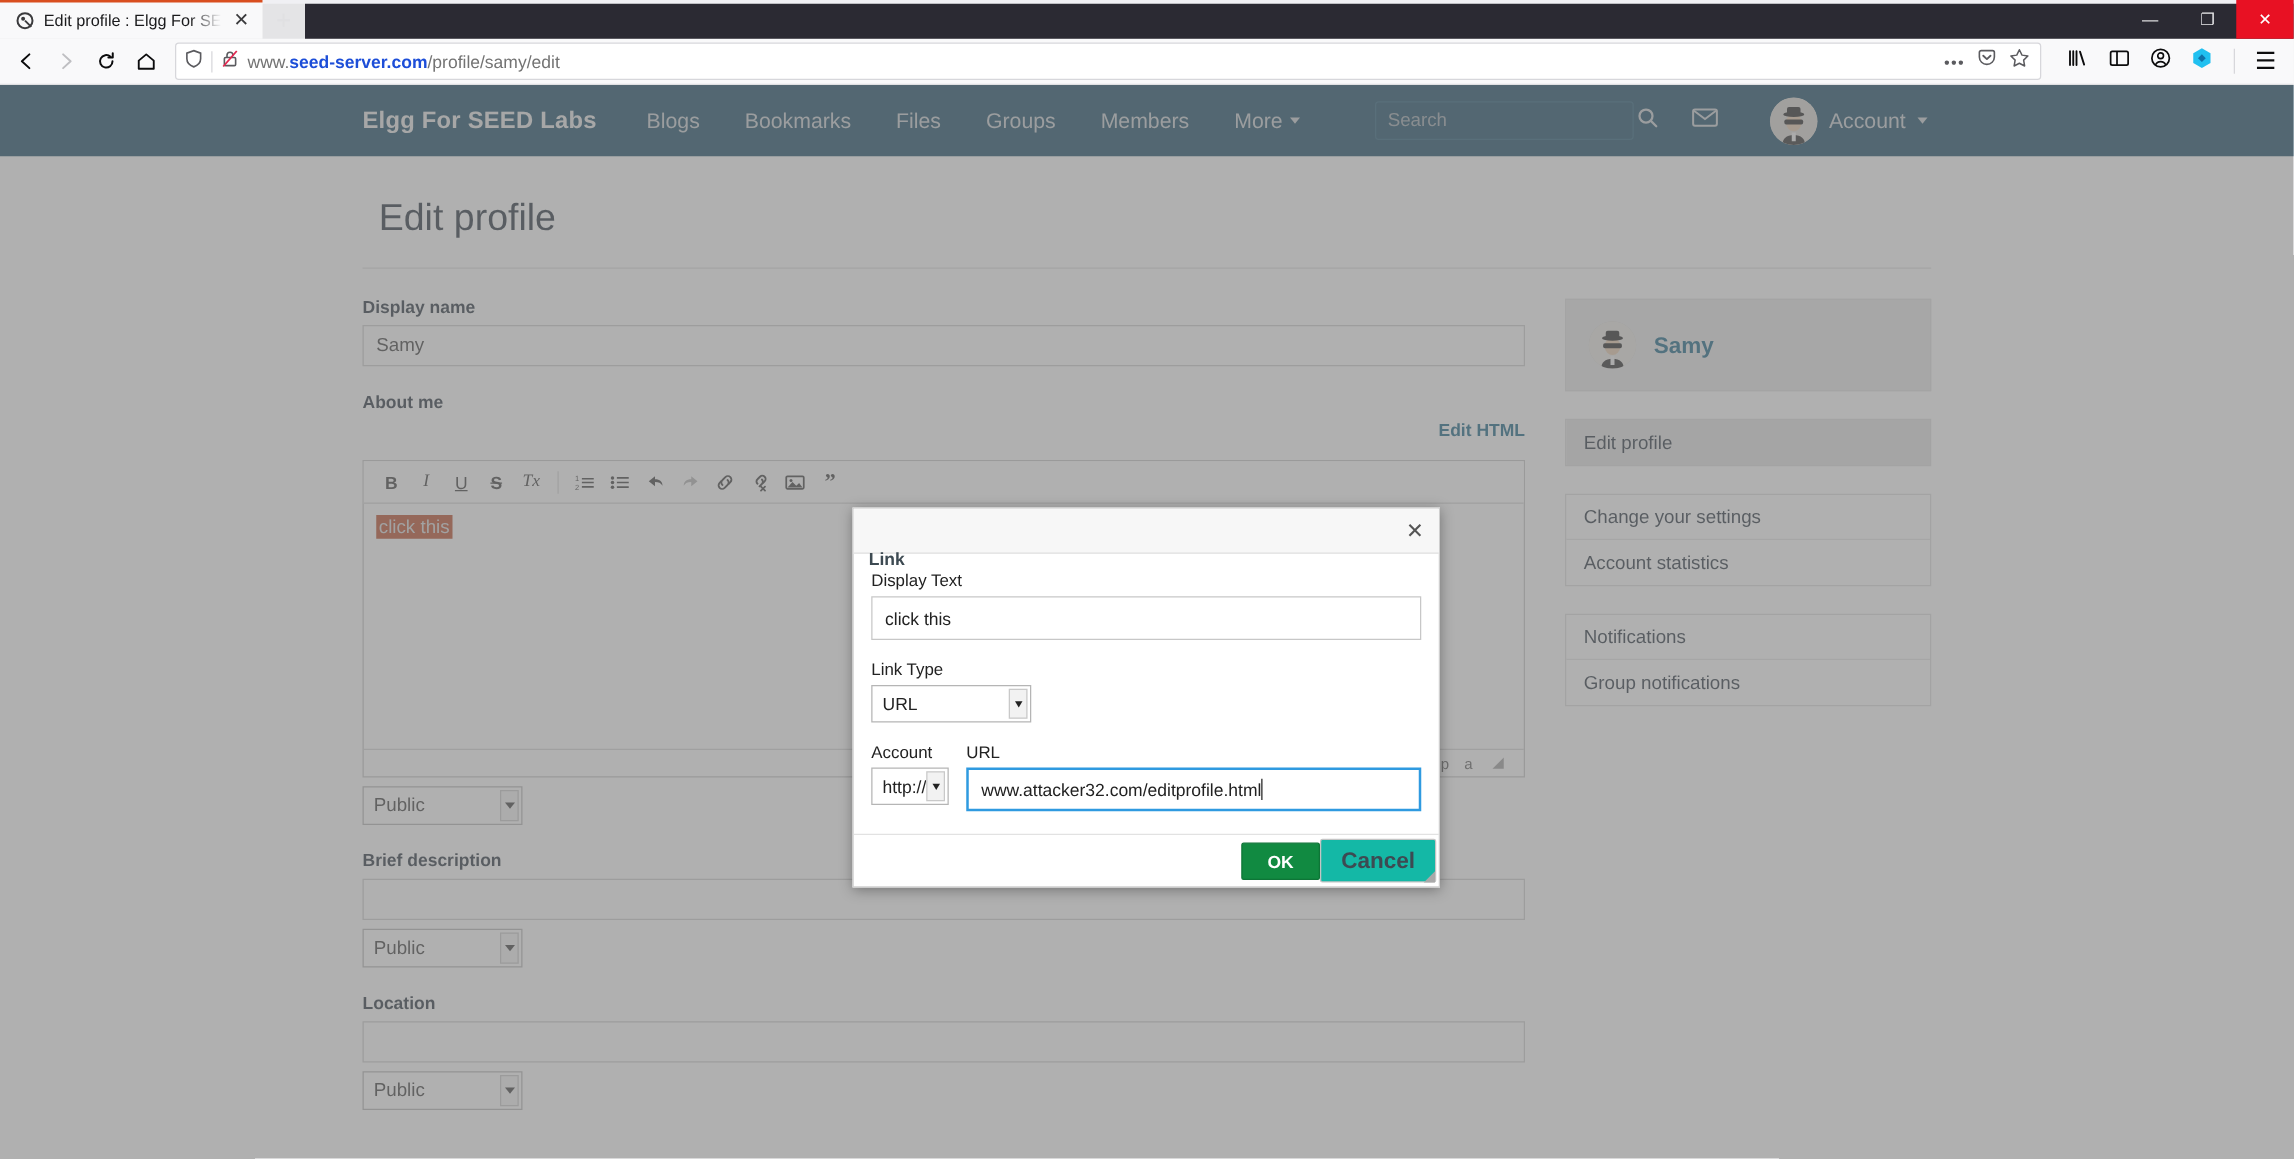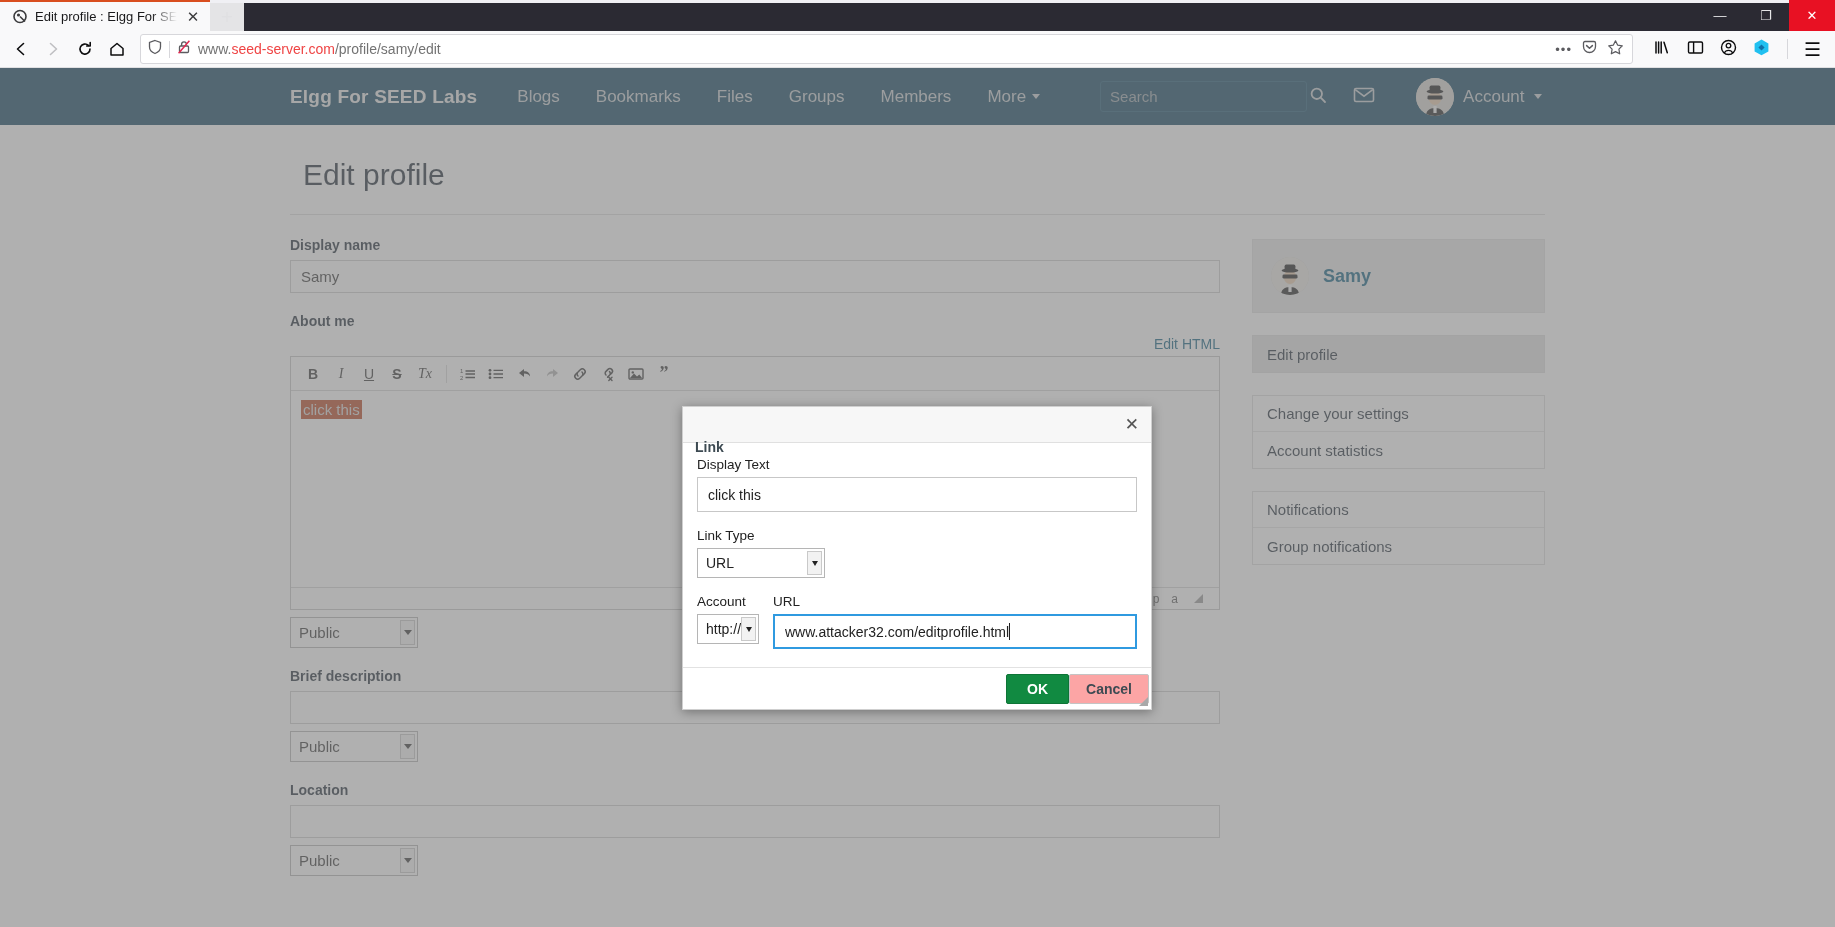--- a/index.html
+++ b/index.html
@@ -59,21 +59,21 @@
             border-radius: 4px; color: #0c0c0d; }
   .navbtn.disabled { color: #bfbfc2; }
   .urlbar {
     flex: 1; height: 30px; margin: 0 6px; background: #fff;
     border: 1px solid #d7d7db; border-radius: 3px;
     display: flex; align-items: center; padding: 0 6px; gap: 6px;
   }
   .url-icons { display:flex; align-items:center; gap: 6px; }
   .url-sep { width:1px; height:17px; background:#d7d7db; }
   .url-text { flex: 1; font-size: 14px; color: #737373; white-space: nowrap; }
-  .url-text b { color: #ef4444; font-weight: 400; }
+  .url-text b { color: #1d4ed8; font-weight: 700; }
   .url-right { display:flex; align-items:center; gap: 9px; padding-right:2px;}
   .toolbar-right { display: flex; align-items: center; gap: 14px; padding: 0 8px 0 12px; }
   .tb-sep { width:1px; height:20px; background:#d7d7db; margin:0 2px; }
 
   
   #page { position: relative; width: 1835px; height: 859px; background: #fff; overflow: hidden; }
   #page-inner { position:absolute; inset:0; }
   
   #dim { position:absolute; inset:0; background: rgba(128,128,128,0.62); z-index: 40; }
 
@@ -135,21 +135,21 @@
     font-size: 15px; color: #333; position: relative;
   }
   .fselect .arrowbox {
     position: absolute; right: 2px; top: 2px; bottom: 2px; width: 15px;
     background: #f3f3f3; border:1px solid #c9c9c9; display:flex; align-items:center; justify-content:center;
   }
   .tri-down { width:0;height:0;border-left:4px solid transparent;border-right:4px solid transparent;
               border-top:5px solid #333; }
 
   
-  .editor-head { display:flex; justify-content:flex-end; margin-bottom: 4px; }
+  .editor-head { display:flex; justify-content:flex-end; margin-bottom: 16px; font-weight: bold; }
   .edit-html { color: #0b5c7e; font-size: 14px; text-decoration: none; }
   .editor {
     width: 930px; border: 1px solid #c4c4c4; background: #fff;
   }
   .editor-toolbar {
     height: 34px; border-bottom: 1px solid #d4d4d4; display: flex; align-items: center;
     gap: 0; padding: 0 8px; background: #fff;
   }
   .tbtn {
     width: 24px; height: 24px; display: flex; align-items: center; justify-content: center;
@@ -217,21 +217,21 @@
                border-top:5px solid #222; }
   .modal-foot {
     border-top: 1px solid #e2e2e2; height: 42px; display: flex; align-items: center;
     justify-content: flex-end; padding: 0 2px; position: relative;
   }
   .btn-ok {
     background: #118a41; color: #fff; font-size: 14px; font-weight: 700;
     padding: 6px 20px; border: 1px solid #0e7537; border-radius: 2px;
   }
   .btn-cancel {
-    background: #fca5a5; color: #3d4a52; font-size: 14px; font-weight: 700;
+    background: #14b8a6; color: #3d4a52; font-size: 18px; font-weight: 700;
     padding: 6px 16px; border: 1px solid #c4c4c4; border-radius: 2px;
   }
   .modal-grip {
     position: absolute; right: 3px; bottom: 3px;
     width: 0; height: 0; border-left: 9px solid transparent; border-bottom: 9px solid #a9a9a9;
   }
   .caret-bar {
     display:inline-block; width:1px; height:17px; background:#222; vertical-align:-3px;
   }
 </style>

